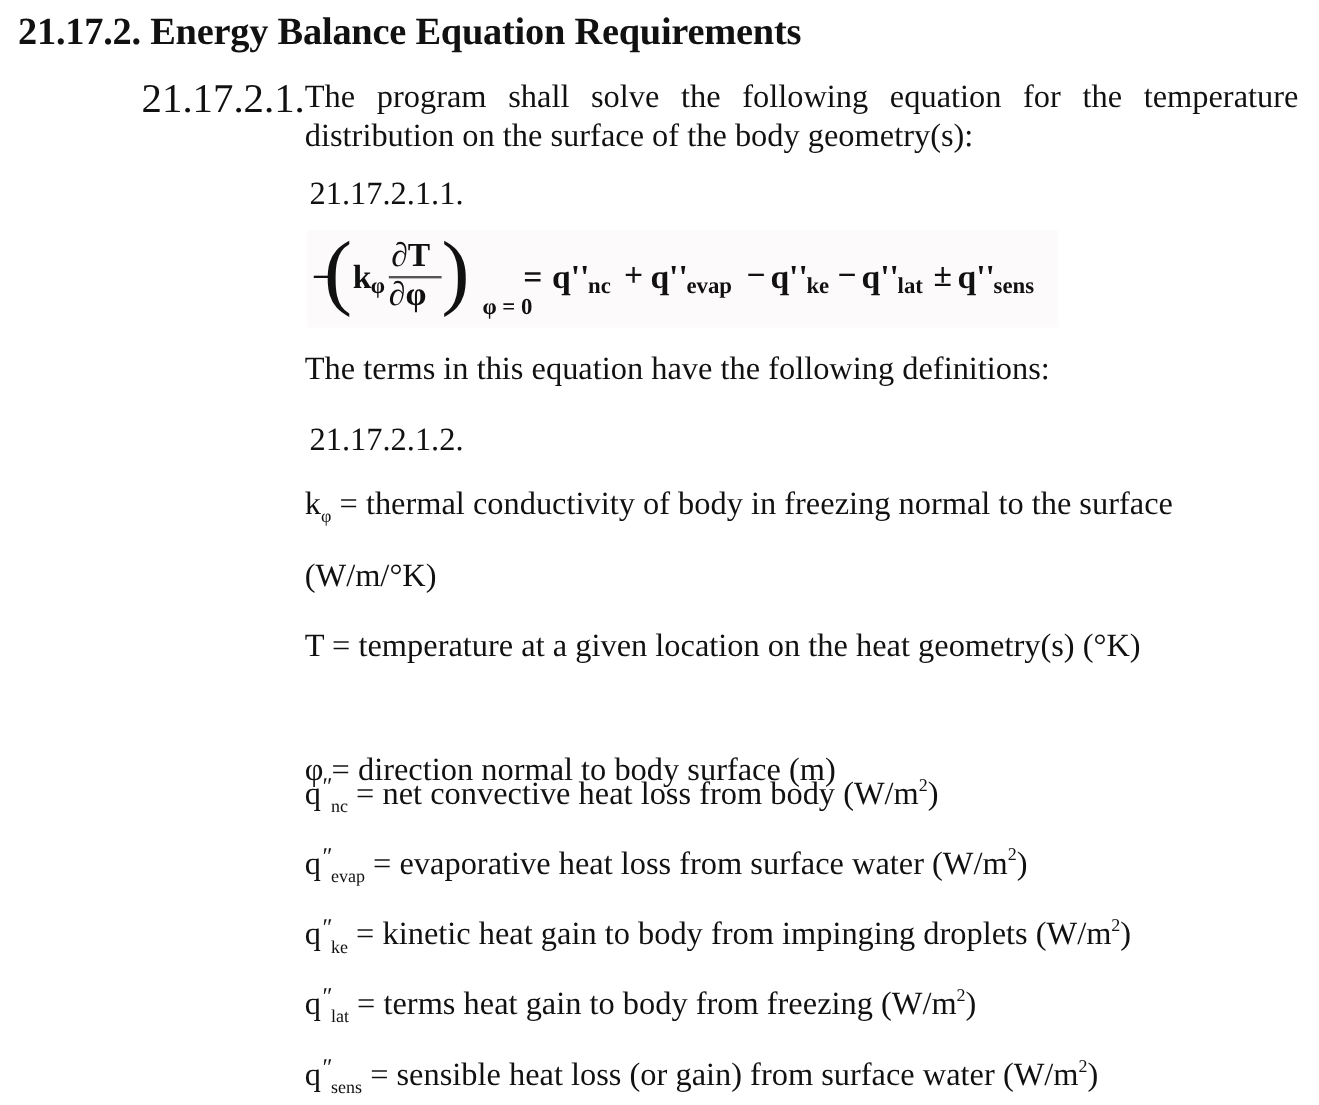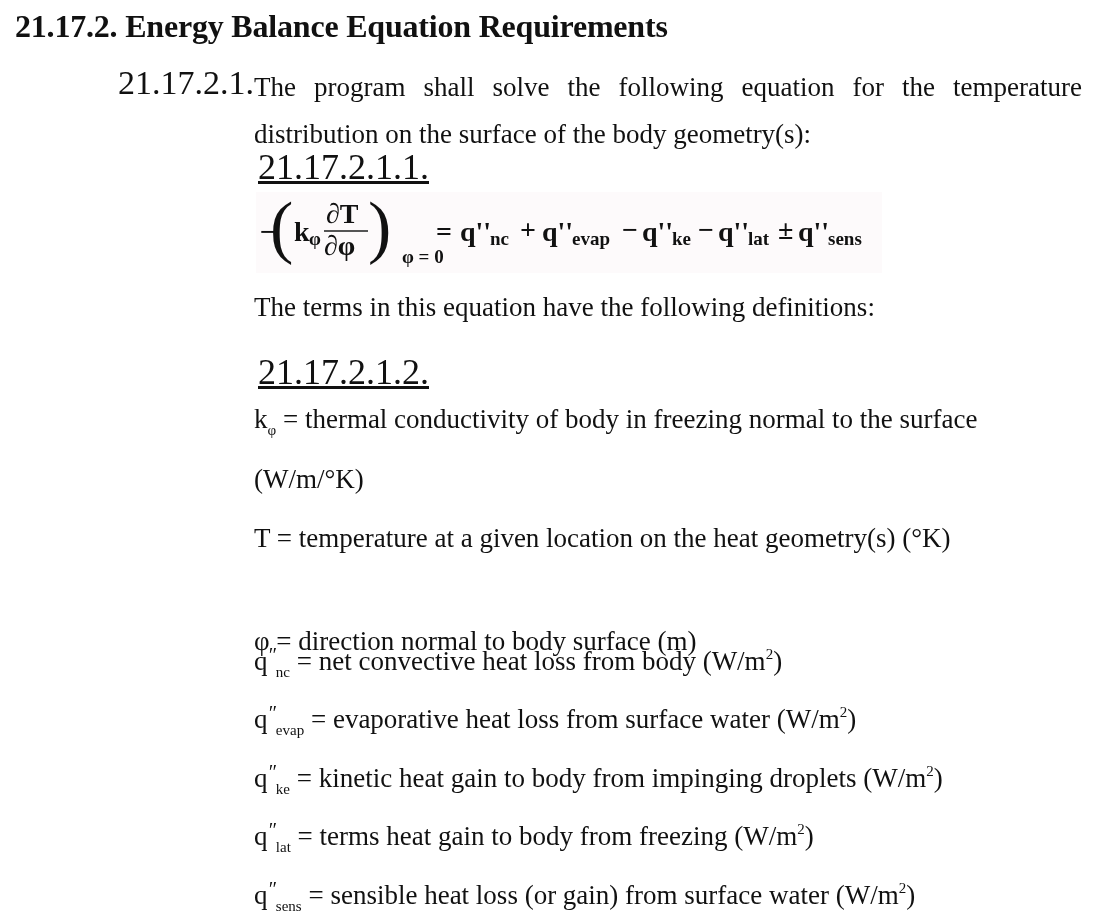--- a/index.html
+++ b/index.html
@@ -27,29 +27,28 @@
     .req-number {
       left: 118px;
       top: 64px;
       font-size: 34px;
     }
     .req-text {
       left: 254px;
       top: 64px;
       width: 828px;
       font-size: 27px;
-      line-height: 47px;
+      line-height: 33px;
       white-space: normal;
       text-align: justify;
       text-align-last: left;
     }
     .sub-number {
-      font-size: 36px;
+      font-size: 27px;
       left: 258px;
-      text-decoration: underline;
     }
     .equation-box {
       left: 256px;
       top: 192px;
       width: 626px;
       height: 81px;
       background: #fdfafb;
     }
     .eq {
       position: absolute;

